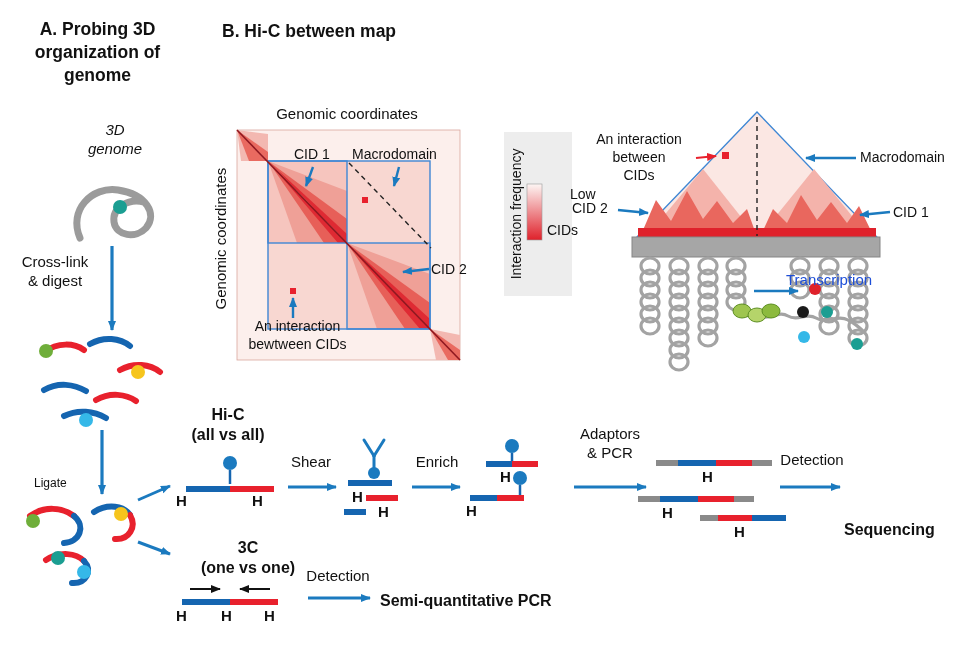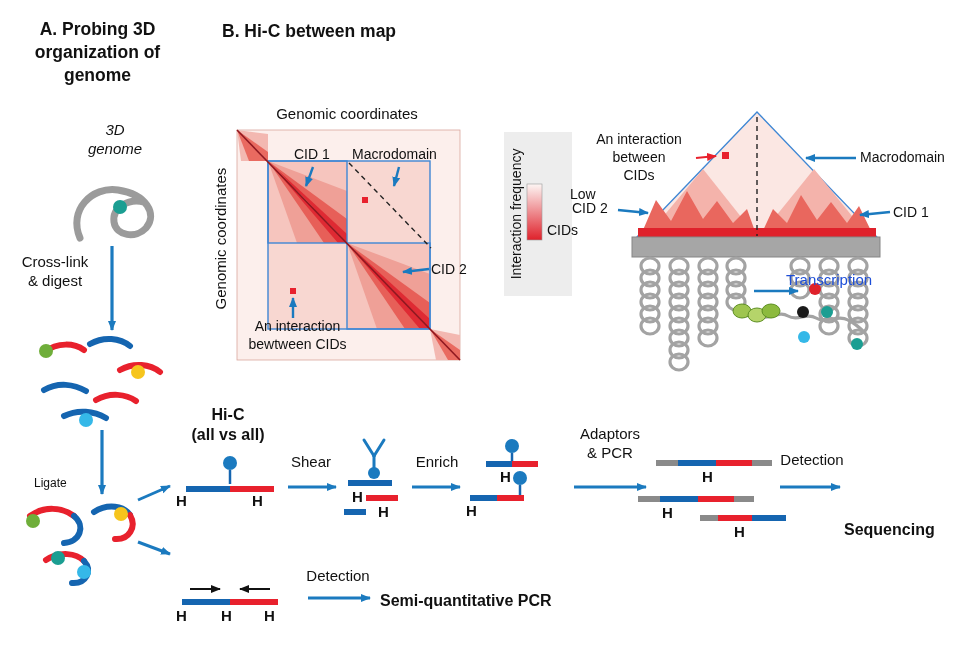--- a/index.html
+++ b/index.html
@@ -319,20 +319,22 @@
 
 <div class="lbl big center" style="left:170px;top:405px;width:116px;">Hi-C
 (all vs all)</div>
 <div class="lbl center" style="left:284px;top:452px;width:54px;font-size:15px;">Shear</div>
 <div class="lbl center" style="left:408px;top:452px;width:58px;font-size:15px;">Enrich</div>
 <div class="lbl center" style="left:568px;top:424px;width:84px;font-size:15px;">Adaptors
 &amp; PCR</div>
 <div class="lbl center" style="left:770px;top:450px;width:84px;font-size:15px;">Detection</div>
 <div class="lbl big" style="left:844px;top:476px;margin-top:44px;">Sequencing</div>
 
+<div class="lbl big center" style="left:190px;top:538px;width:116px;">3C
+(one vs one)</div>
 <div class="lbl center" style="left:296px;top:566px;width:84px;font-size:15px;">Detection</div>
 <div class="lbl big" style="left:380px;top:591px;">Semi-quantitative PCR</div>
 
 <div class="h-label" style="left:176px;top:492px;">H</div>
 <div class="h-label" style="left:252px;top:492px;">H</div>
 <div class="h-label" style="left:352px;top:488px;">H</div>
 <div class="h-label" style="left:378px;top:503px;">H</div>
 <div class="h-label" style="left:500px;top:468px;">H</div>
 <div class="h-label" style="left:466px;top:502px;">H</div>
 <div class="h-label" style="left:702px;top:468px;">H</div>

